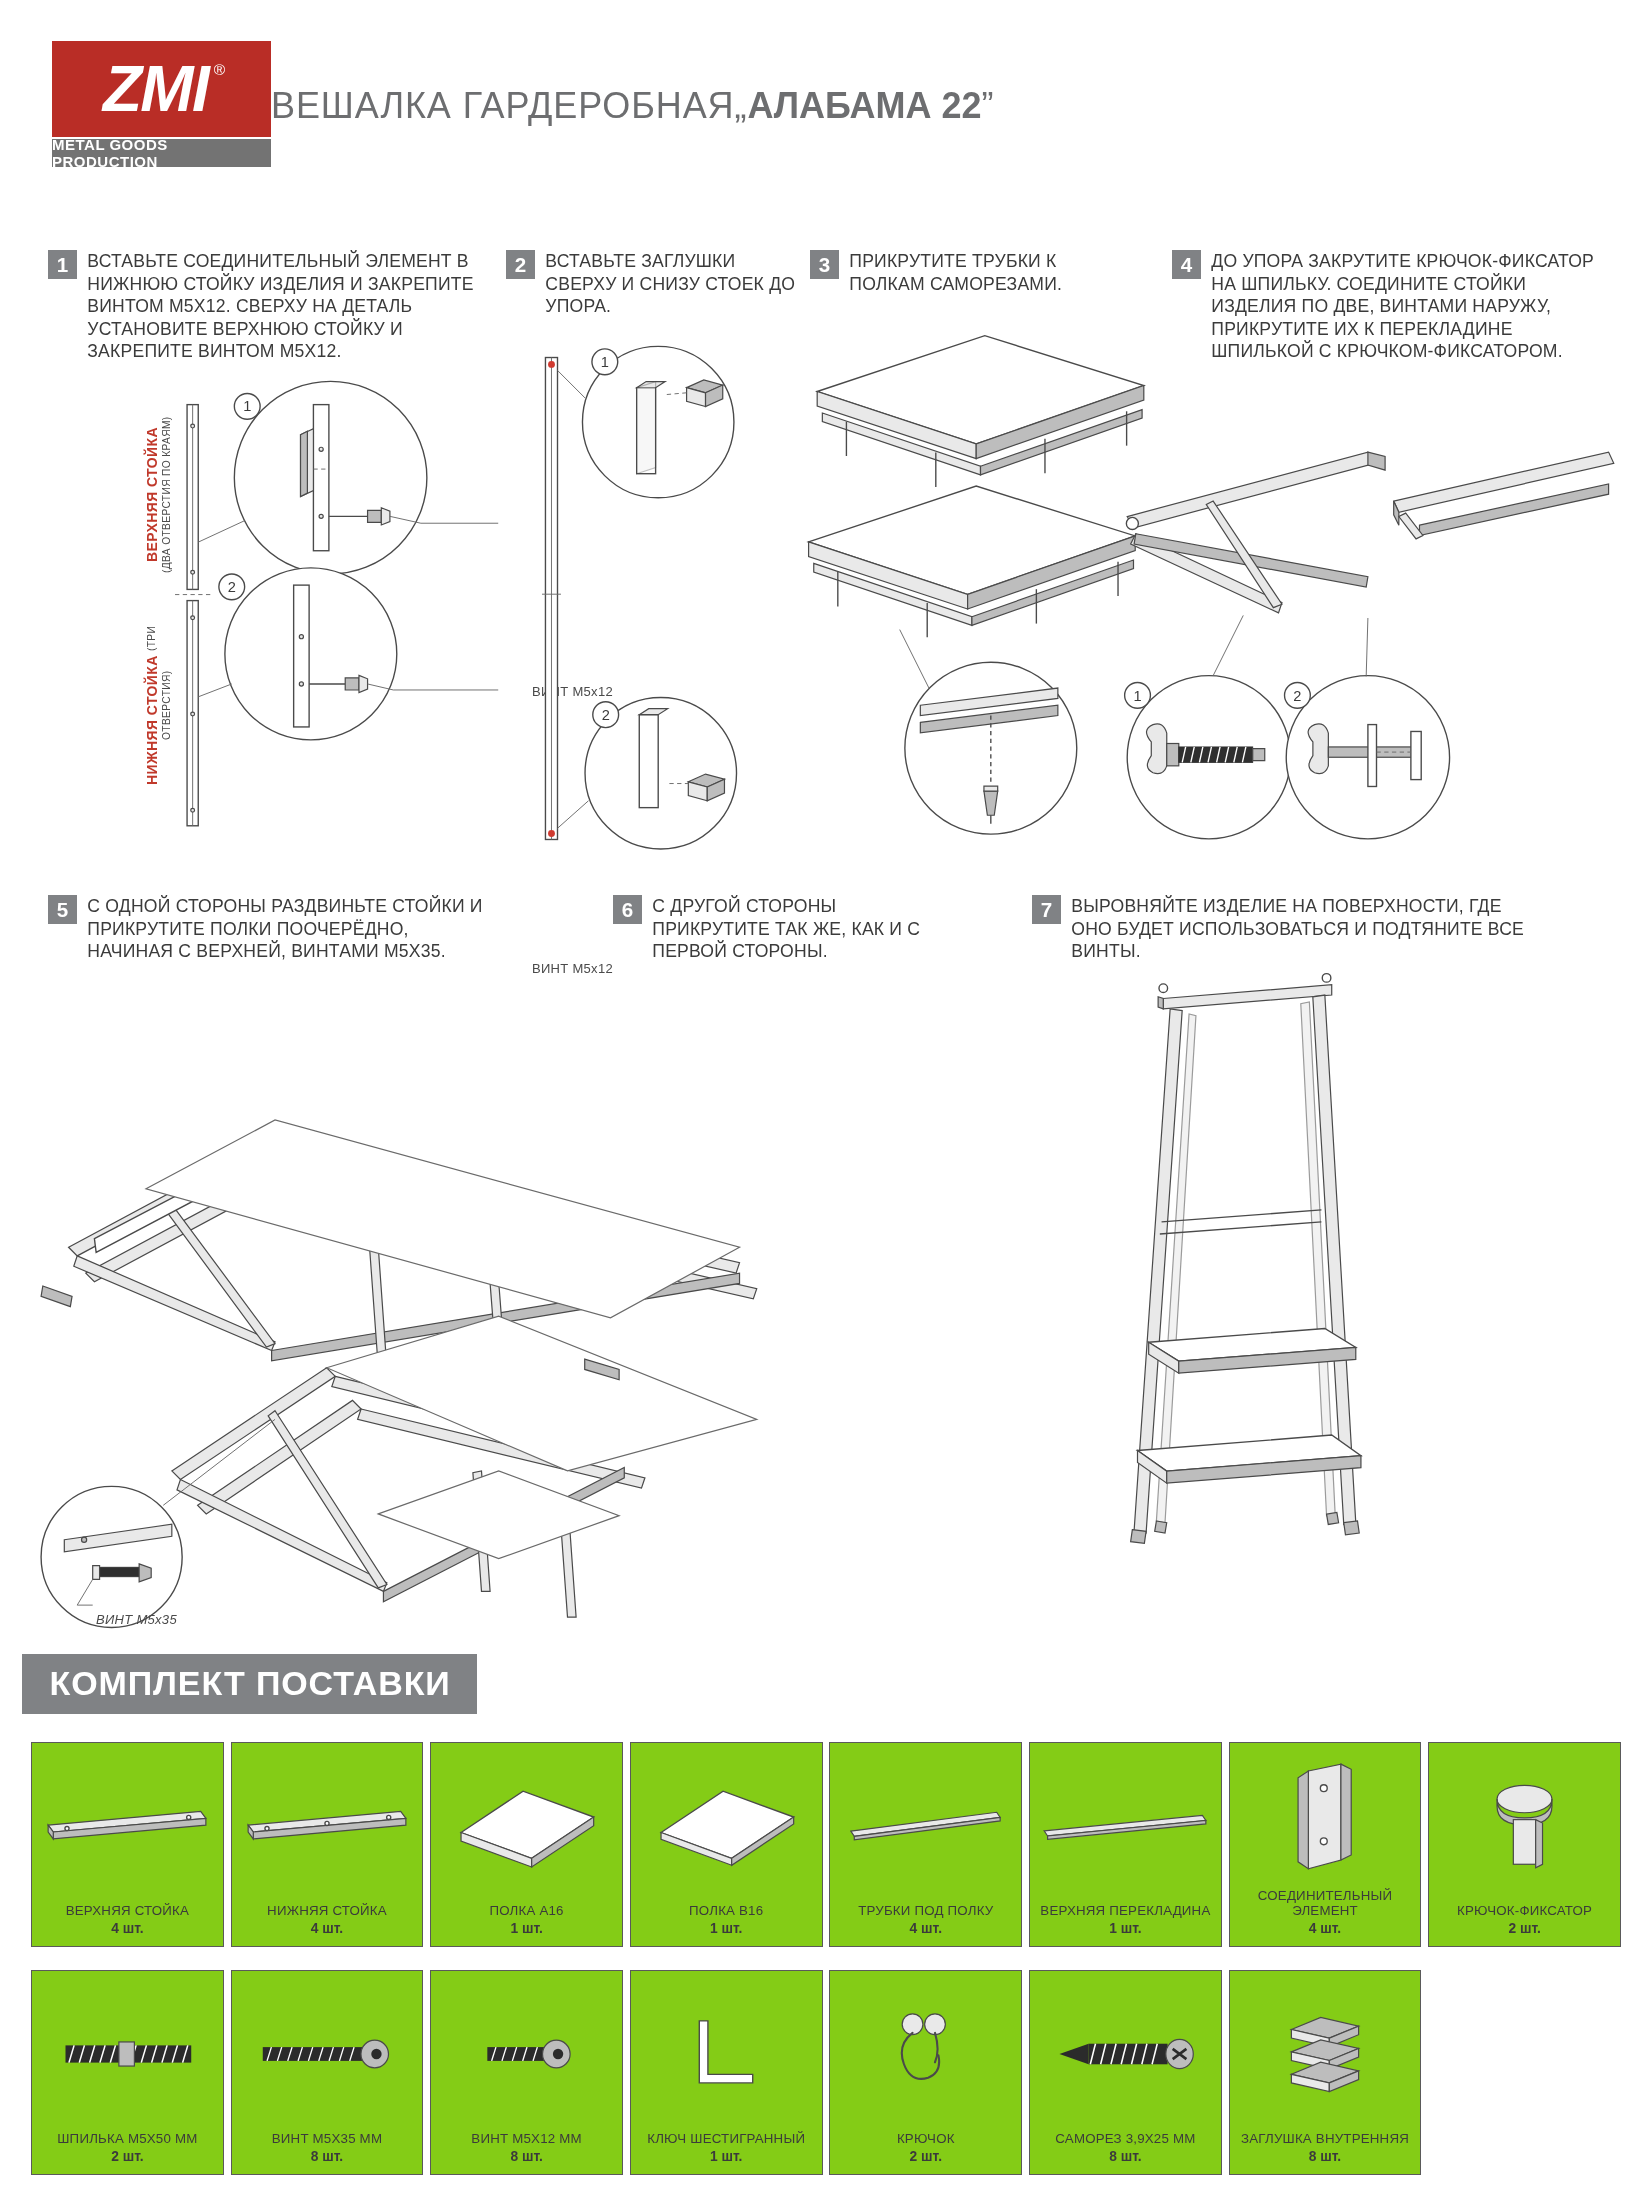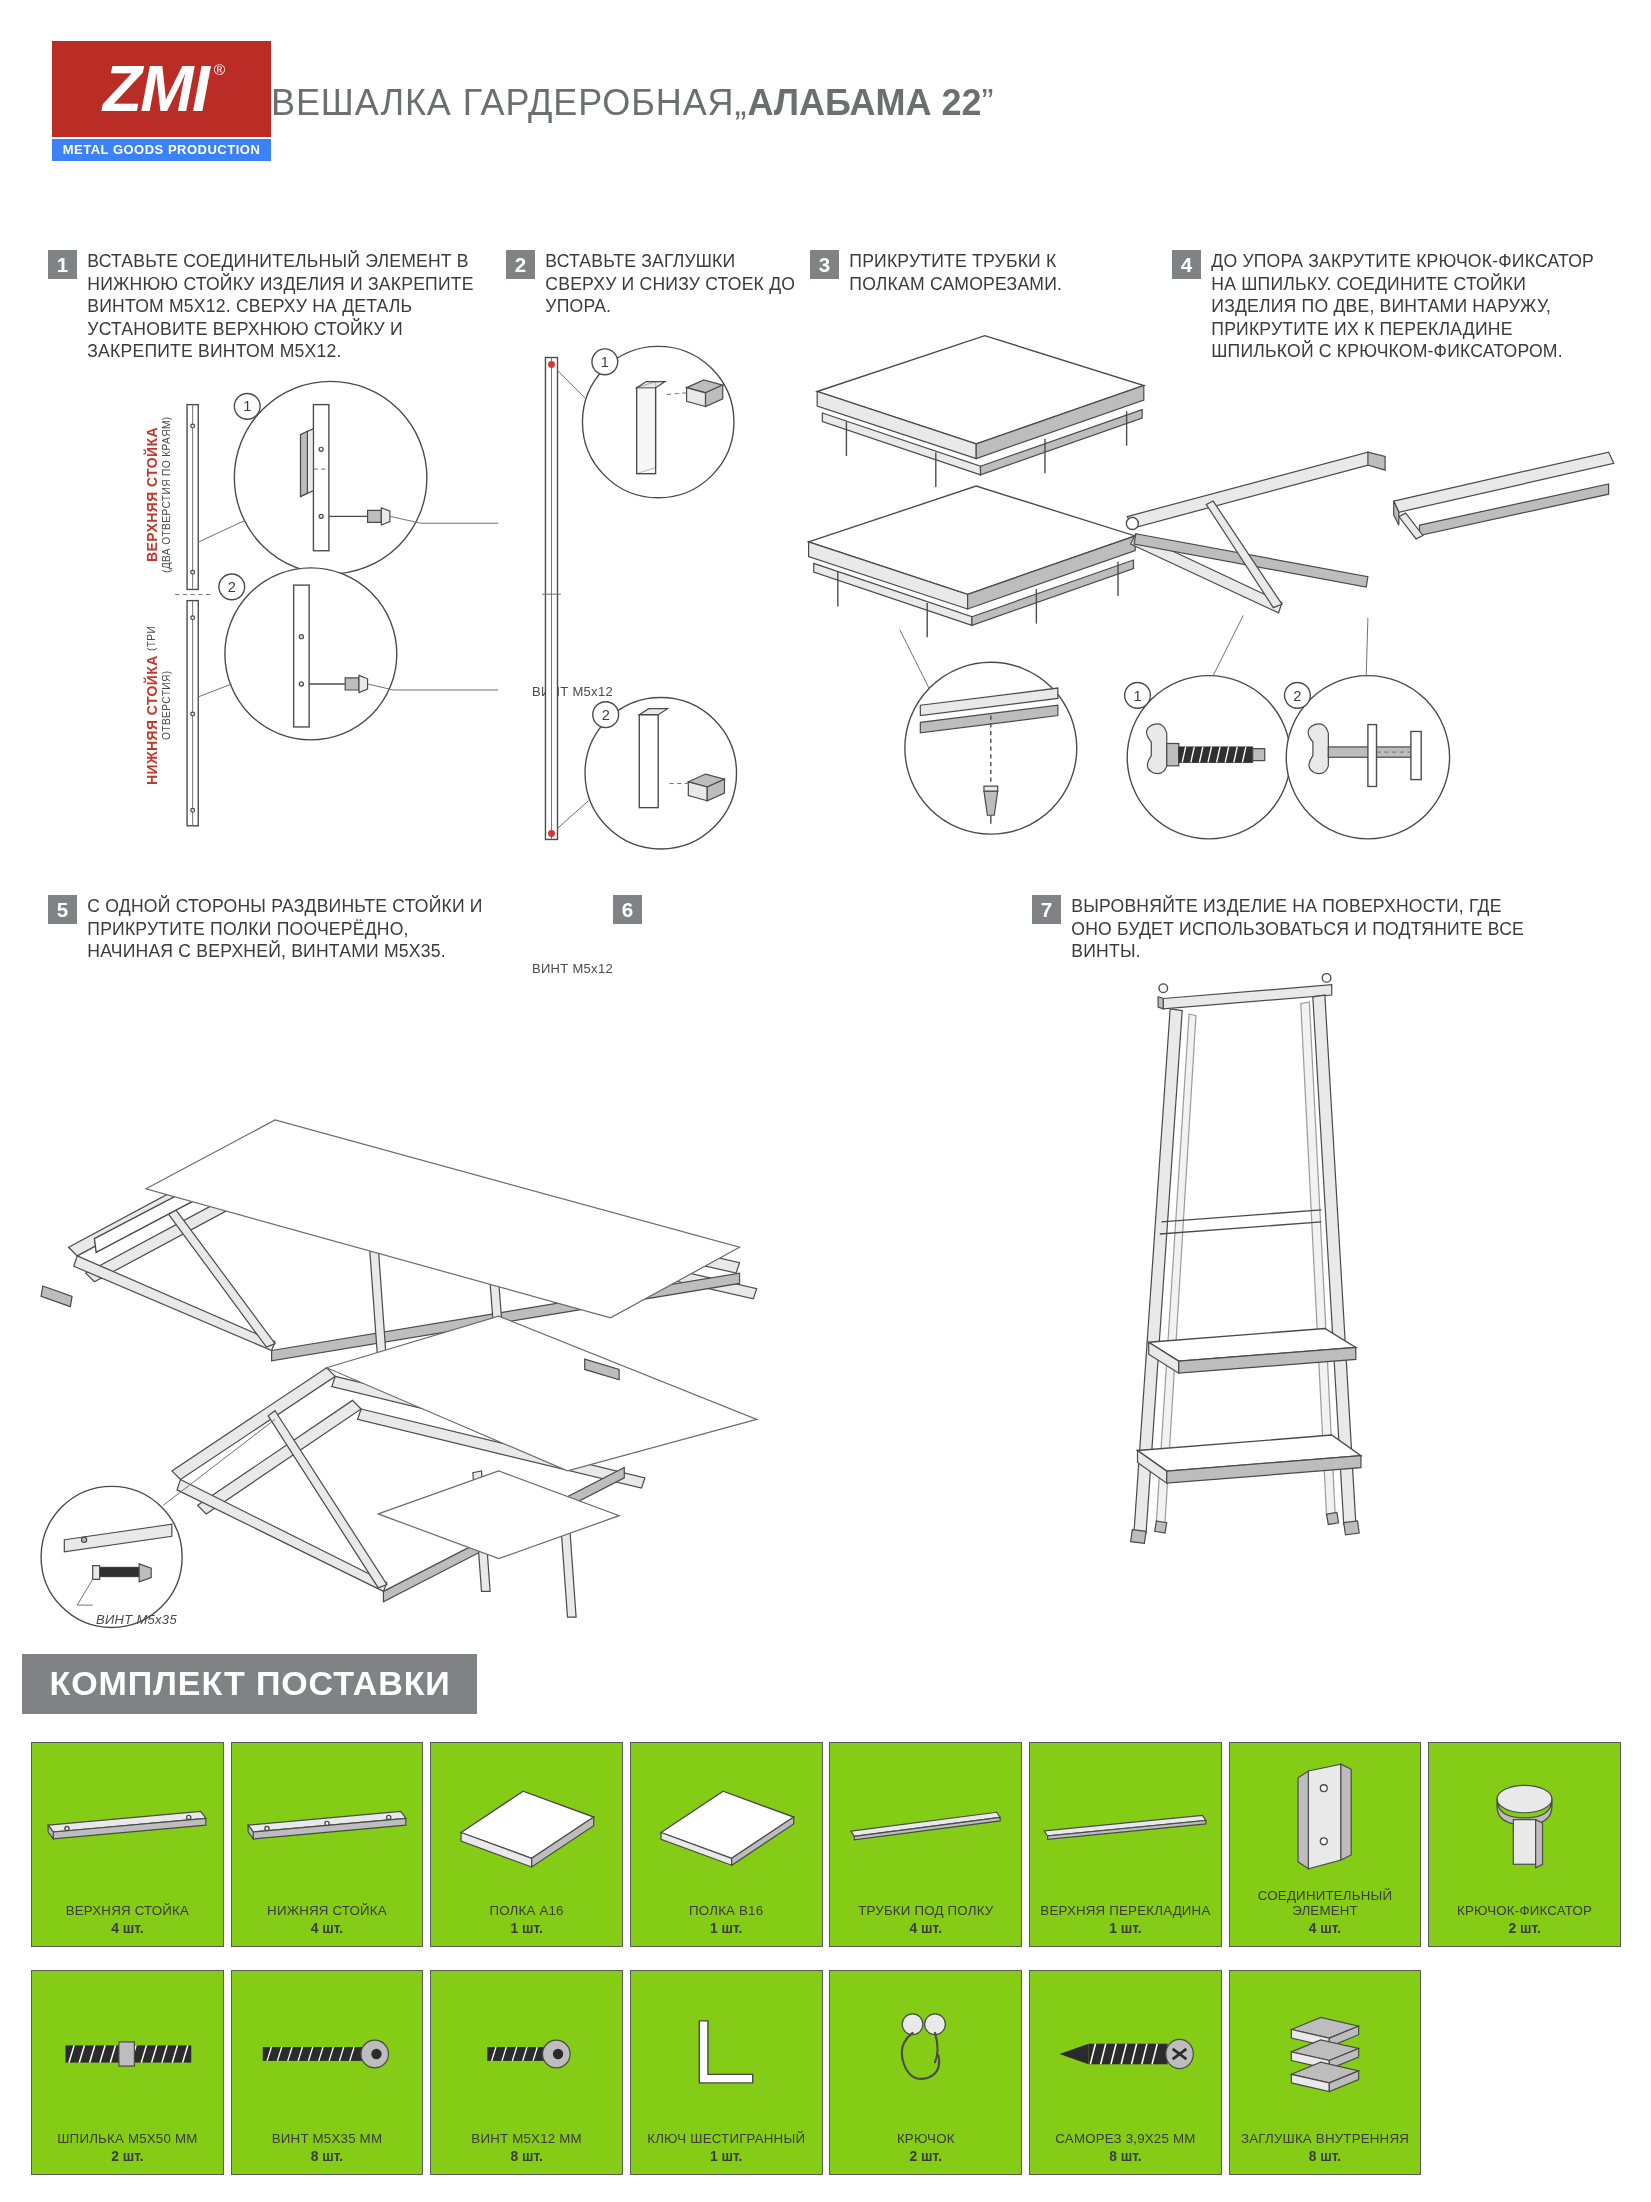--- a/index.html
+++ b/index.html
@@ -59,24 +59,24 @@
   .logo-reg {
     position: absolute;
     top: 5.2px;
     right: -3.4px;
     font-size: 15.5px;
     font-style: normal;
     font-weight: normal;
   }
   .logo-sub {
     width: 219px;
-    height: 22px;
-    background: #3b82f6;
+    height: 28px;
+    background: #737373;
     color: #ffffff;
-    font-size: 13px;
+    font-size: 15px;
     font-weight: bold;
     letter-spacing: 0.5px;
     display: flex;
     align-items: center;
     justify-content: center;
     margin-top: 1.7px;
   }
   .title-block {
     padding-top: 3.4px;
   }
@@ -286,20 +286,21 @@
     </div>
   </div>
 
   <div class="steps-row-2">
     <div class="s5 step-head">
       <div class="step-num">5</div>
       <div class="step-text">С ОДНОЙ СТОРОНЫ РАЗДВИНЬТЕ СТОЙКИ И ПРИКРУТИТЕ ПОЛКИ ПООЧЕРЁДНО, НАЧИНАЯ С ВЕРХНЕЙ, ВИНТАМИ M5x35.</div>
     </div>
     <div class="s6 step-head">
       <div class="step-num">6</div>
+      <div class="step-text">С ДРУГОЙ СТОРОНЫ ПРИКРУТИТЕ ТАК ЖЕ, КАК И С ПЕРВОЙ СТОРОНЫ.</div>
     </div>
     <div class="s7 step-head">
       <div class="step-num">7</div>
       <div class="step-text">ВЫРОВНЯЙТЕ ИЗДЕЛИЕ НА ПОВЕРХНОСТИ, ГДЕ ОНО БУДЕТ ИСПОЛЬЗОВАТЬСЯ И ПОДТЯНИТЕ ВСЕ ВИНТЫ.</div>
     </div>
   </div>
 
   <div class="vert-label redlbl" style="left:145px; top:413px; height:163px;">
     <span>ВЕРХНЯЯ СТОЙКА</span>
     <span class="sub">(ДВА ОТВЕРСТИЯ ПО КРАЯМ)</span>

